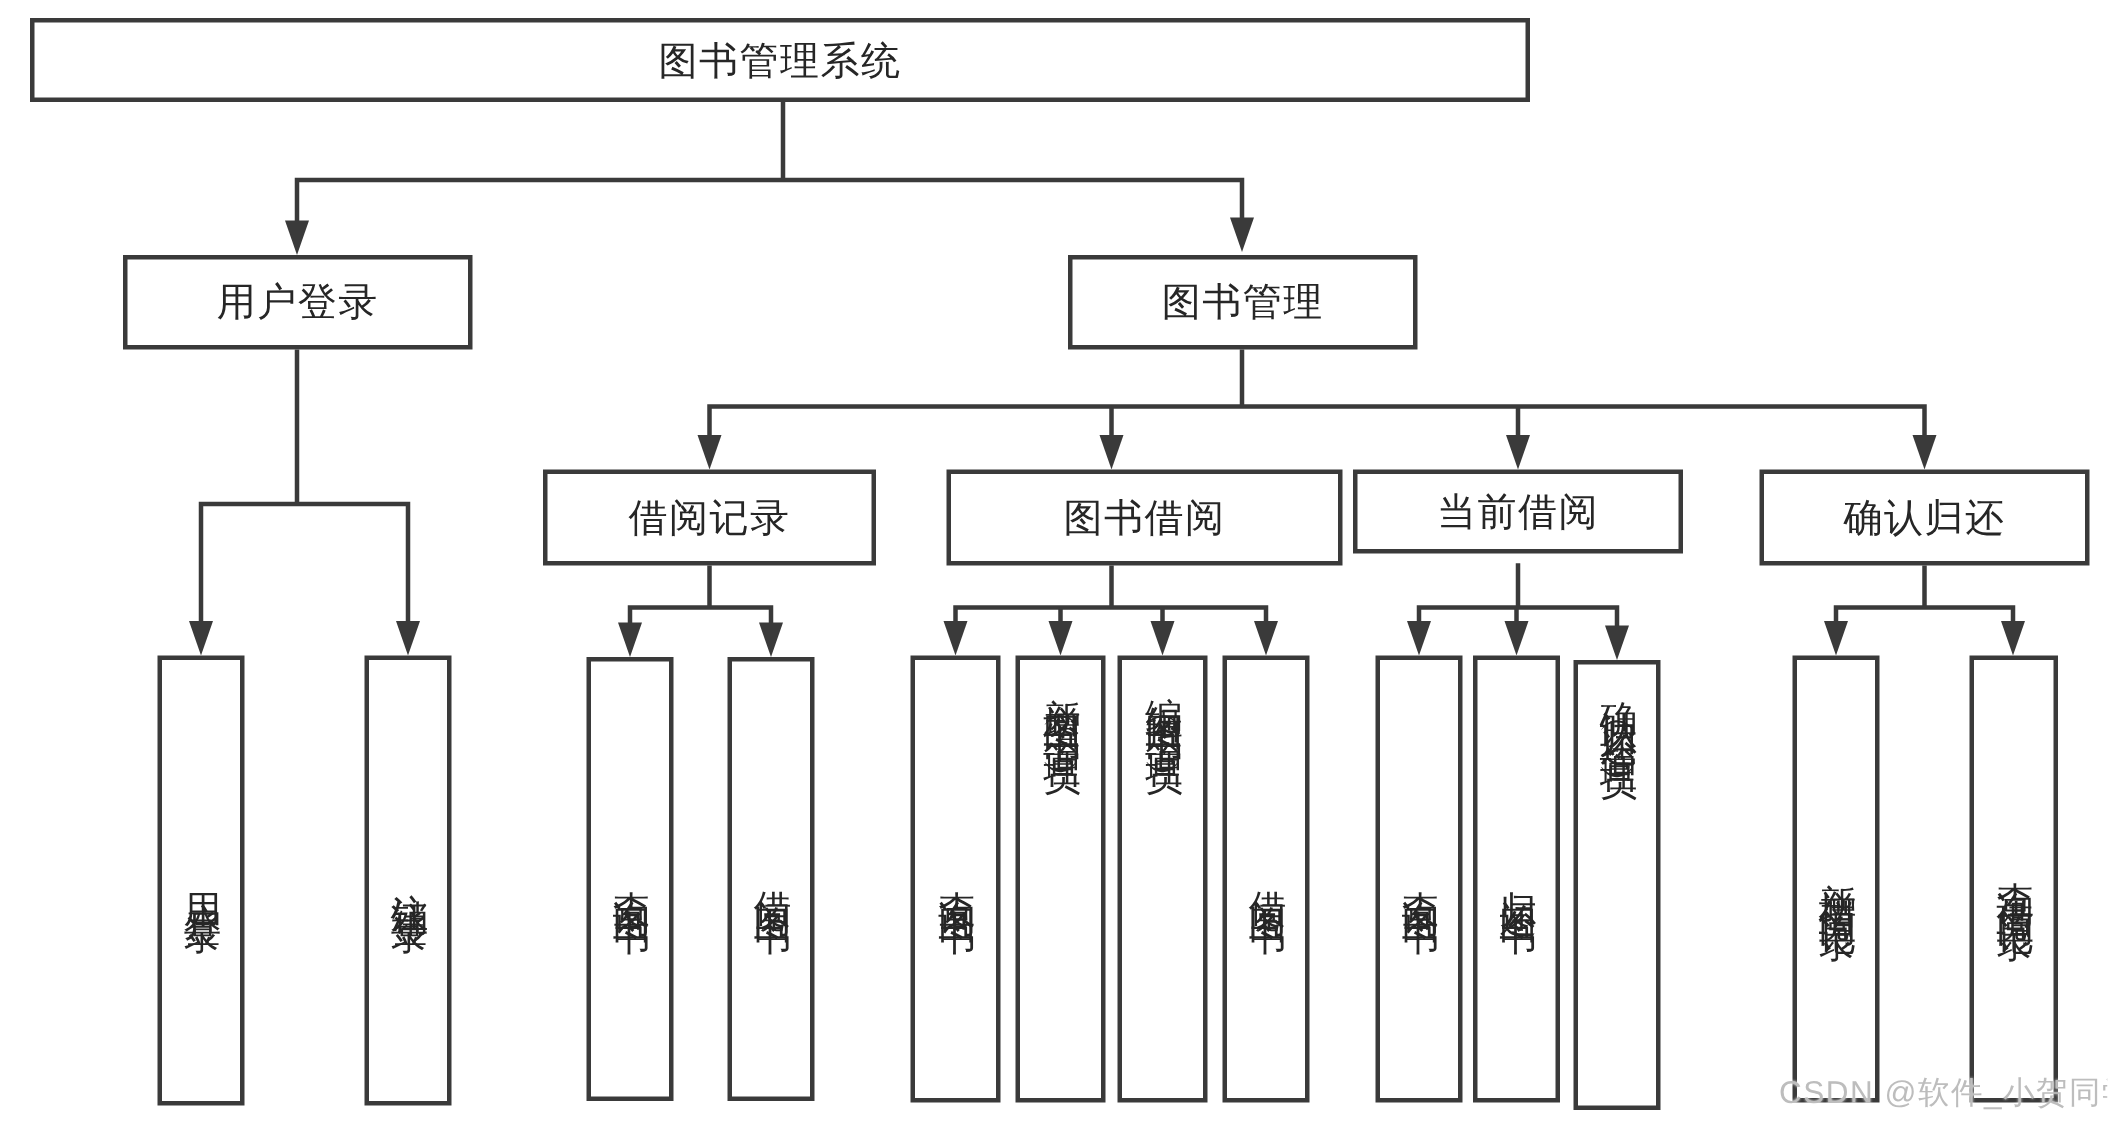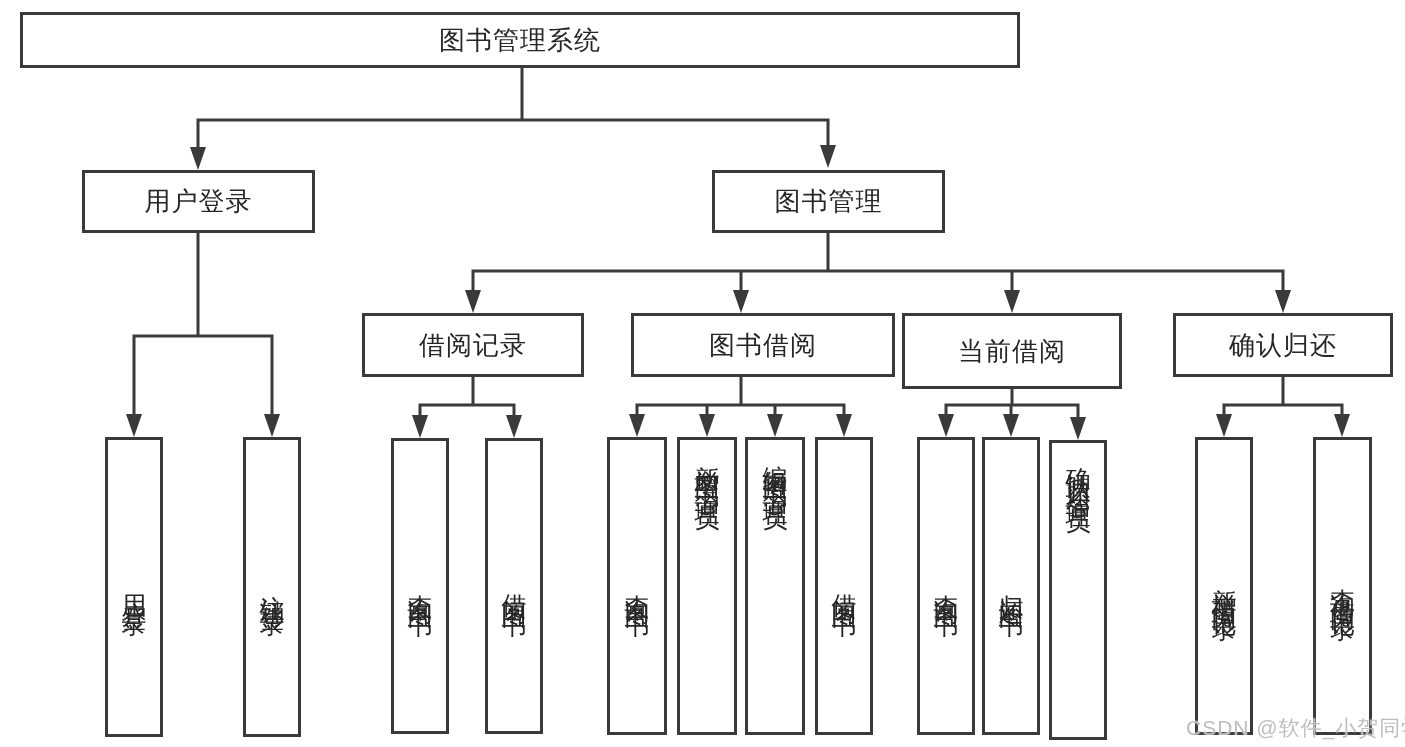--- a/index.html
+++ b/index.html
@@ -110,21 +110,21 @@
   <div class="box" style="left:712px;top:170px;width:233px;height:63px">
     <span class="hlabel">图书管理</span>
   </div>
 
   <div class="box" style="left:362px;top:313px;width:222px;height:64px">
     <span class="hlabel">借阅记录</span>
   </div>
   <div class="box" style="left:631px;top:313px;width:264px;height:64px">
     <span class="hlabel">图书借阅</span>
   </div>
-  <div class="box" style="left:902px;top:313px;width:220px;height:76px">
+  <div class="box" style="left:902px;top:313px;width:220px;height:56px">
     <span class="hlabel">当前借阅</span>
   </div>
   <div class="box" style="left:1173px;top:313px;width:220px;height:64px">
     <span class="hlabel">确认归还</span>
   </div>
 
   <div class="box vbox" style="left:105px;top:437px;width:58px;height:300px">
     <span class="vlabel">用户登录</span>
   </div>
   <div class="box vbox" style="left:243px;top:437px;width:58px;height:300px">

